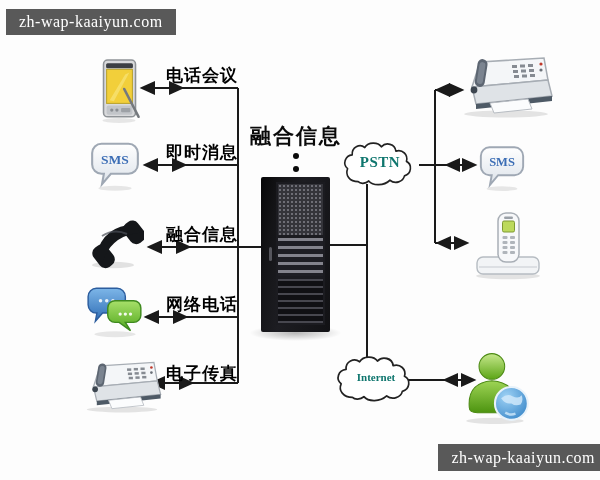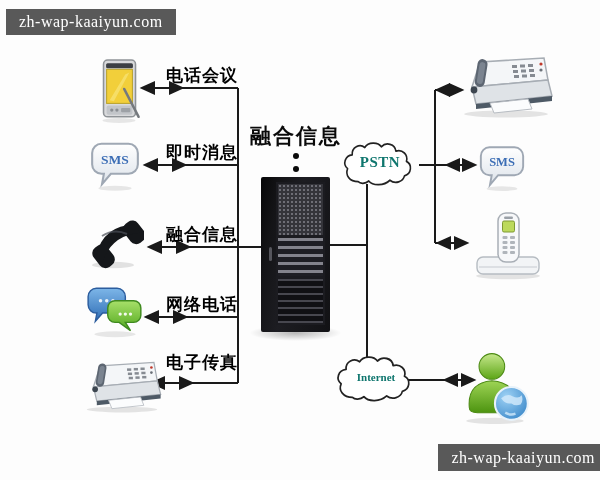--- a/index.html
+++ b/index.html
@@ -198,21 +198,21 @@
         <rect x="22" y="8" width="6" height="22" rx="3" fill="#7b8490"></rect>
       </g>
       <circle cx="18" cy="36" r="3.4" fill="#3d4650"></circle>
     </svg>
   </div>
 
   <div class="lbl" style="left:166px;top:64px">电话会议</div>
   <div class="lbl" style="left:166px;top:141px">即时消息</div>
   <div class="lbl" style="left:166px;top:223px">融合信息</div>
   <div class="lbl" style="left:166px;top:293px">网络电话</div>
-  <div class="lbl" style="left:166px;top:351px">电子传真</div>
+  <div class="lbl" style="left:166px;top:362px">电子传真</div>
 
   <div class="cloud pstn" style="left:341px;top:141px;width:78px;height:48px">
     <svg viewBox="0 0 118 66" preserveAspectRatio="none">
       <path d="M26 56 C13 56 6 47 10 38 C2 32 6 20 17 19 C16 9 28 3 36 9 C41 1 56 1 61 8
                C68 1 82 4 83 14 C93 11 102 19 99 28 C108 32 107 45 96 48 C94 56 82 60 74 54
                C65 62 48 62 42 55 C37 59 29 59 26 56 Z" fill="#ffffff" stroke="#222" stroke-width="2.4" stroke-linejoin="round"></path>
     </svg>
     <div class="cloud-label">PSTN</div>
   </div>
 

